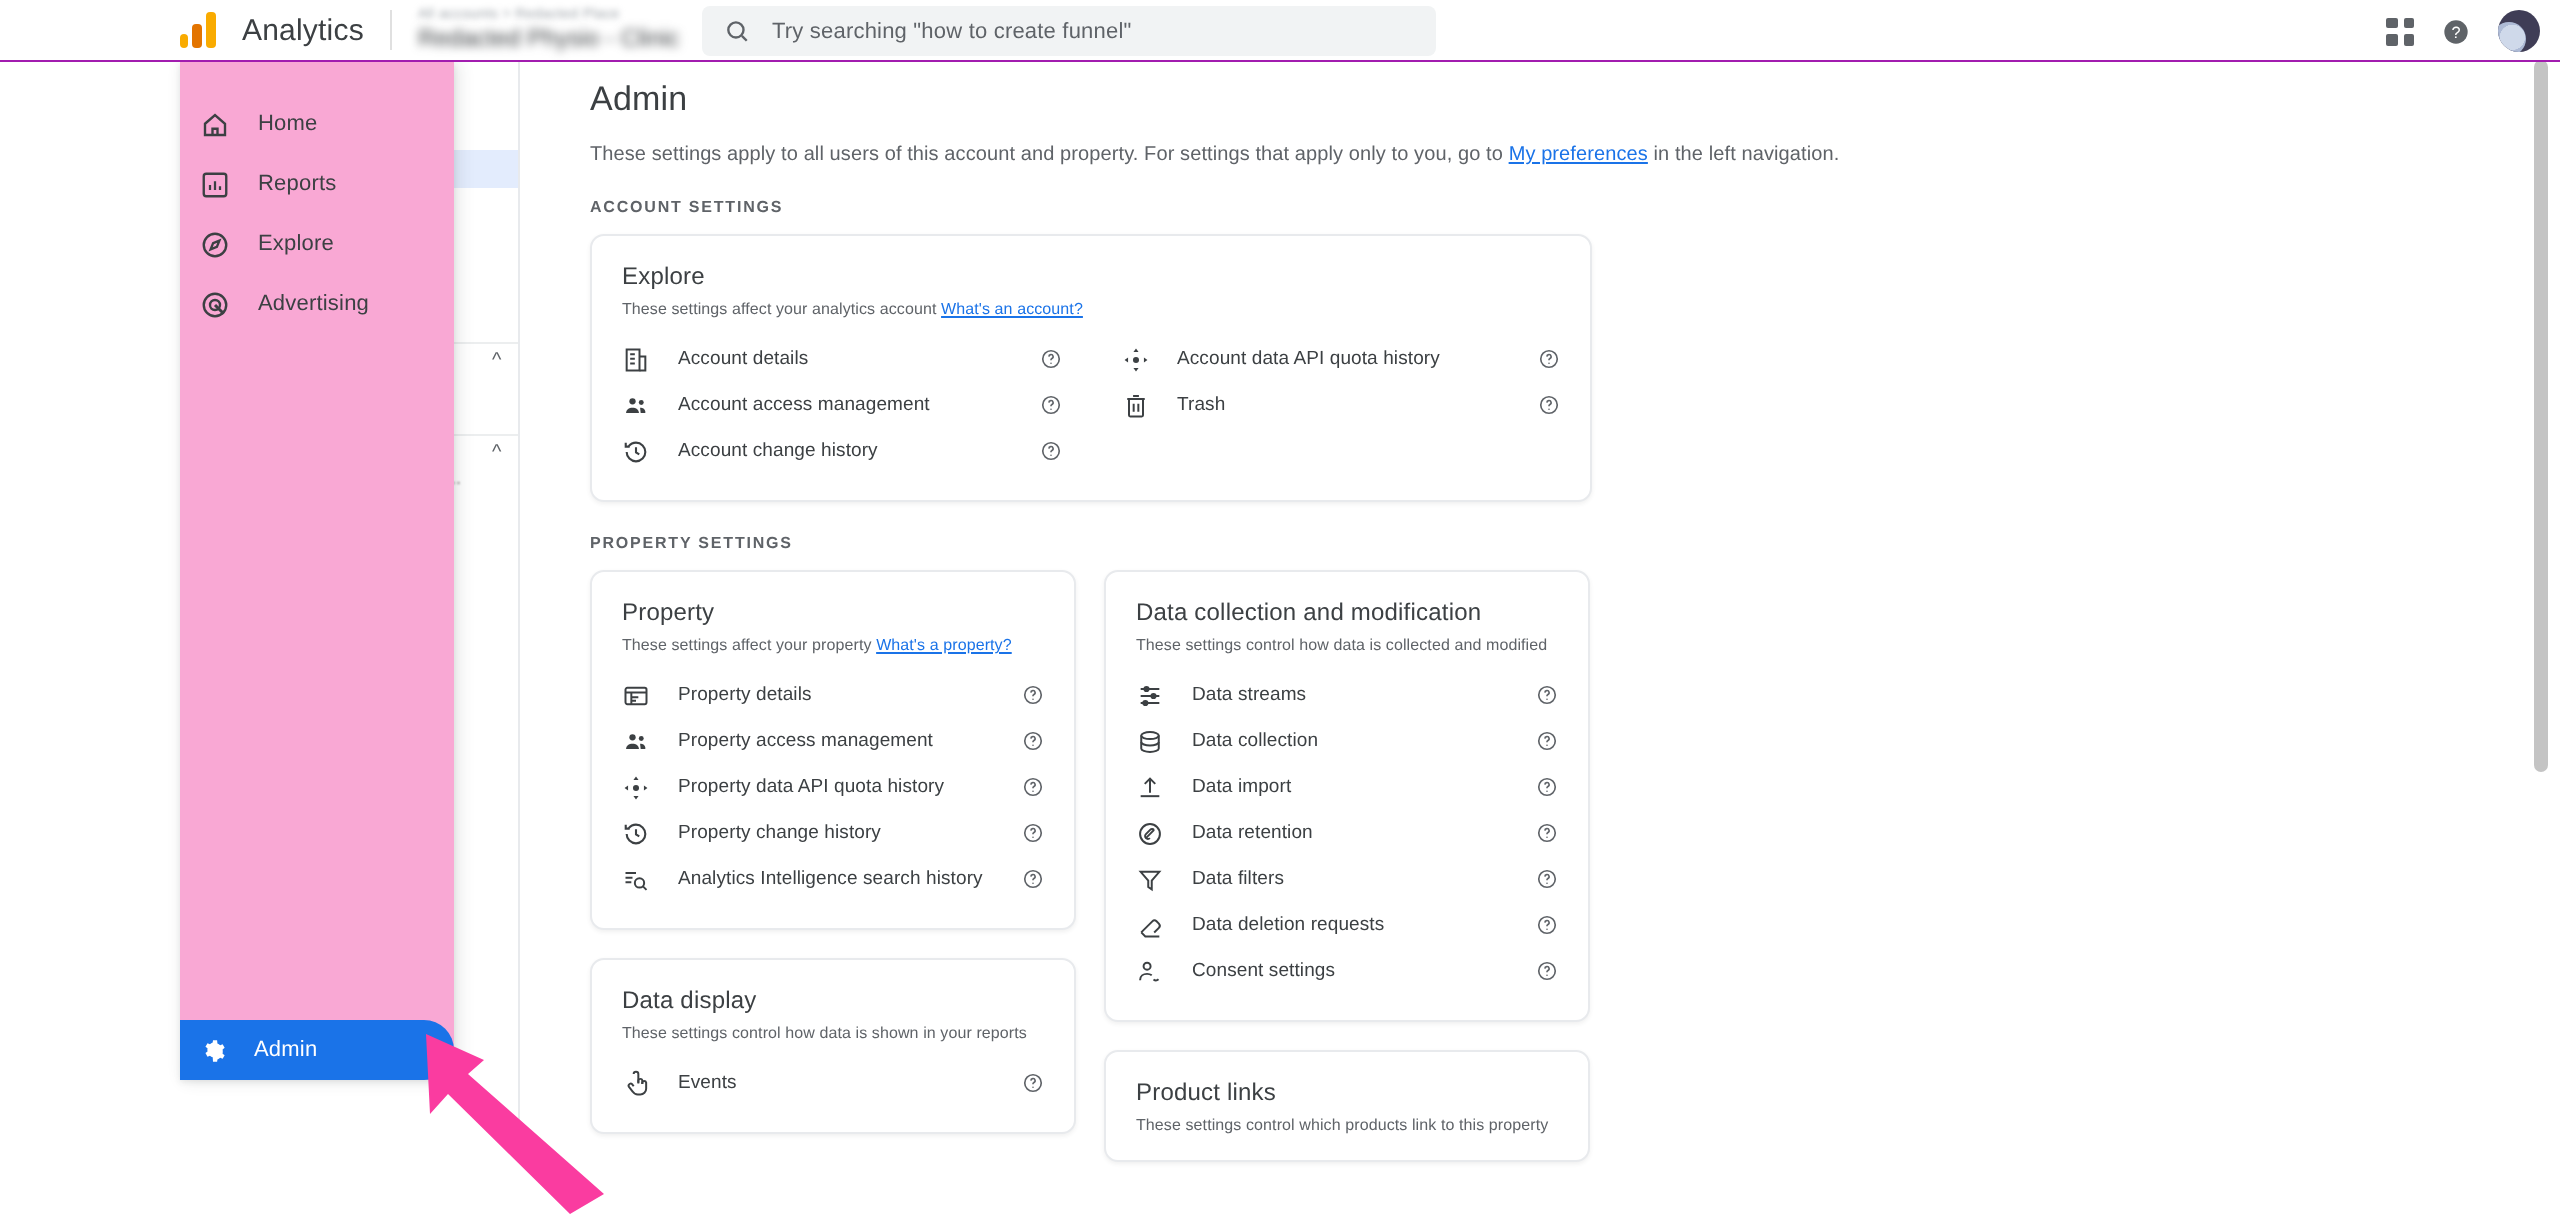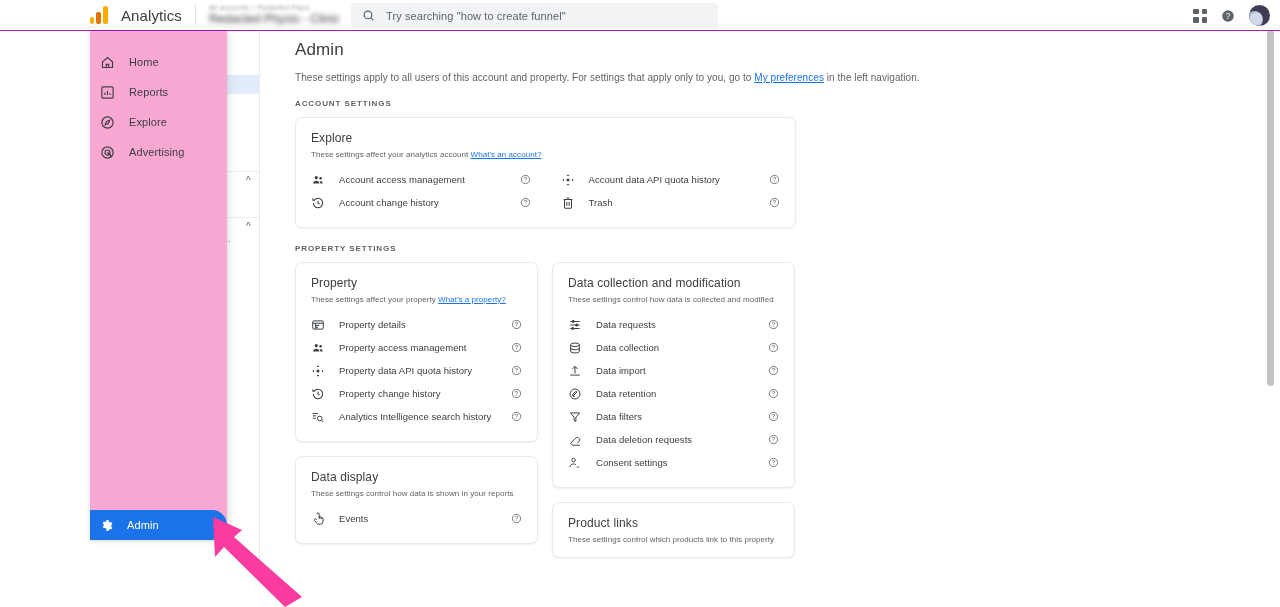--- a/index.html
+++ b/index.html
@@ -230,20 +230,35 @@
       <div class="cards-grid">
         <div class="card card-full">
           <div class="card-title">Explore</div>
           <div class="card-desc">
             <span>These settings affect your analytics account </span><a href="#">What's an account?</a>
           </div>
           <div class="rows two-col">
             <div>
               <div class="row">
                 <span class="ic">
+                  <svg viewBox="0 0 24 24" fill="none" stroke="currentColor" stroke-width="1.7" width="14" height="14">
+                      <rect x="4" y="3" width="11" height="18"></rect>
+                      <path d="M15 9h5v12h-5"></path>
+                      <path d="M7 7h4M7 11h4M7 15h4"></path>
+                    </svg>
+                </span>
+                <span class="lb">Account details</span>
+                <svg class="q" viewBox="0 0 24 24" fill="none" stroke="currentColor" stroke-width="1.8">
+                    <circle cx="12" cy="12" r="9"></circle>
+                    <path d="M9.7 9.4a2.3 2.3 0 113.1 2.2c-.6.3-.8.8-.8 1.4v.4"></path>
+                    <circle cx="12" cy="16.6" r=".9" fill="currentColor" stroke="none"></circle>
+                  </svg>
+              </div>
+              <div class="row">
+                <span class="ic">
                   <svg viewBox="0 0 24 24" fill="currentColor" width="14" height="14">
                       <circle cx="9" cy="8" r="2.7"></circle>
                       <circle cx="16.5" cy="9" r="2.1"></circle>
                       <path d="M3.5 18c0-3 2.5-4.6 5.5-4.6s5.5 1.6 5.5 4.6z"></path>
                       <path d="M15.5 13.6c2.4 0 4.5 1.3 4.5 3.6v.8h-4z"></path>
                     </svg>
                 </span>
                 <span class="lb">Account access management</span>
                 <svg class="q" viewBox="0 0 24 24" fill="none" stroke="currentColor" stroke-width="1.8">
                     <circle cx="12" cy="12" r="9"></circle>
@@ -422,21 +437,21 @@
             <div class="rows">
               <div class="row">
                 <span class="ic">
                   <svg viewBox="0 0 24 24" fill="none" stroke="currentColor" stroke-width="1.7" width="14" height="14">
                       <path d="M4 6h16M4 12h16M4 18h16"></path>
                       <circle cx="9" cy="6" r="1.8" fill="currentColor"></circle>
                       <circle cx="15" cy="12" r="1.8" fill="currentColor"></circle>
                       <circle cx="8" cy="18" r="1.8" fill="currentColor"></circle>
                     </svg>
                 </span>
-                <span class="lb">Data requests</span>
+                <span class="lb">Data streams</span>
                 <svg class="q" viewBox="0 0 24 24" fill="none" stroke="currentColor" stroke-width="1.8">
                     <circle cx="12" cy="12" r="9"></circle>
                     <path d="M9.7 9.4a2.3 2.3 0 113.1 2.2c-.6.3-.8.8-.8 1.4v.4"></path>
                     <circle cx="12" cy="16.6" r=".9" fill="currentColor" stroke="none"></circle>
                   </svg>
               </div>
               <div class="row">
                 <span class="ic">
                   <svg viewBox="0 0 24 24" fill="none" stroke="currentColor" stroke-width="1.7" width="14" height="14">
                       <ellipse cx="12" cy="6.5" rx="7.5" ry="3"></ellipse>

